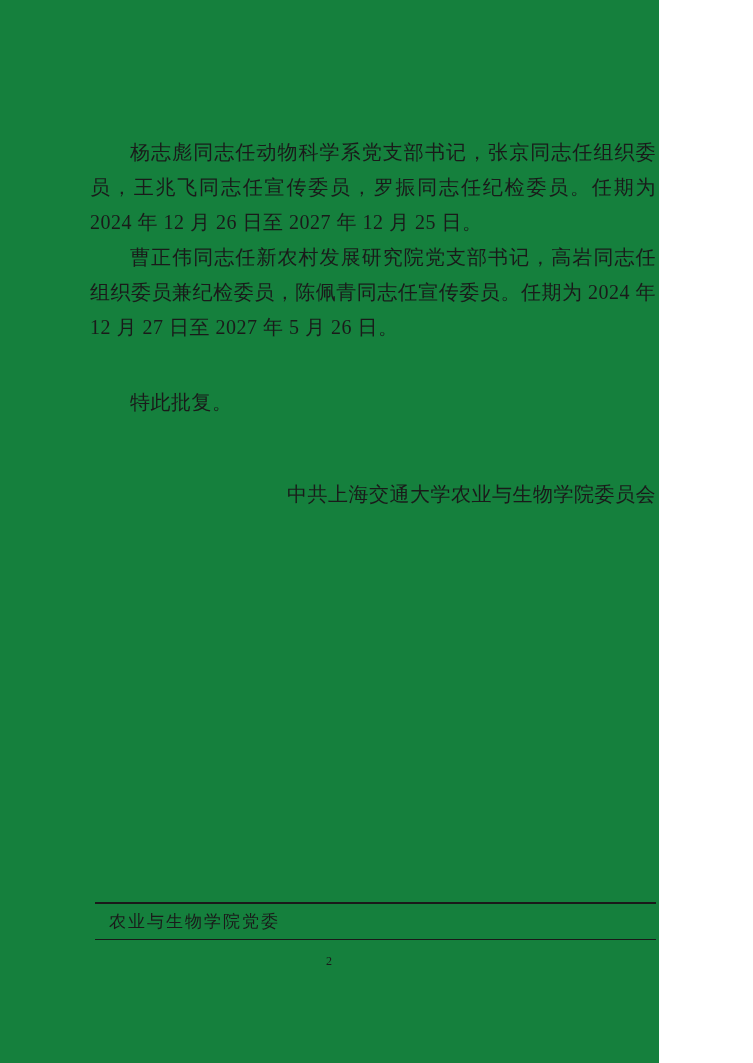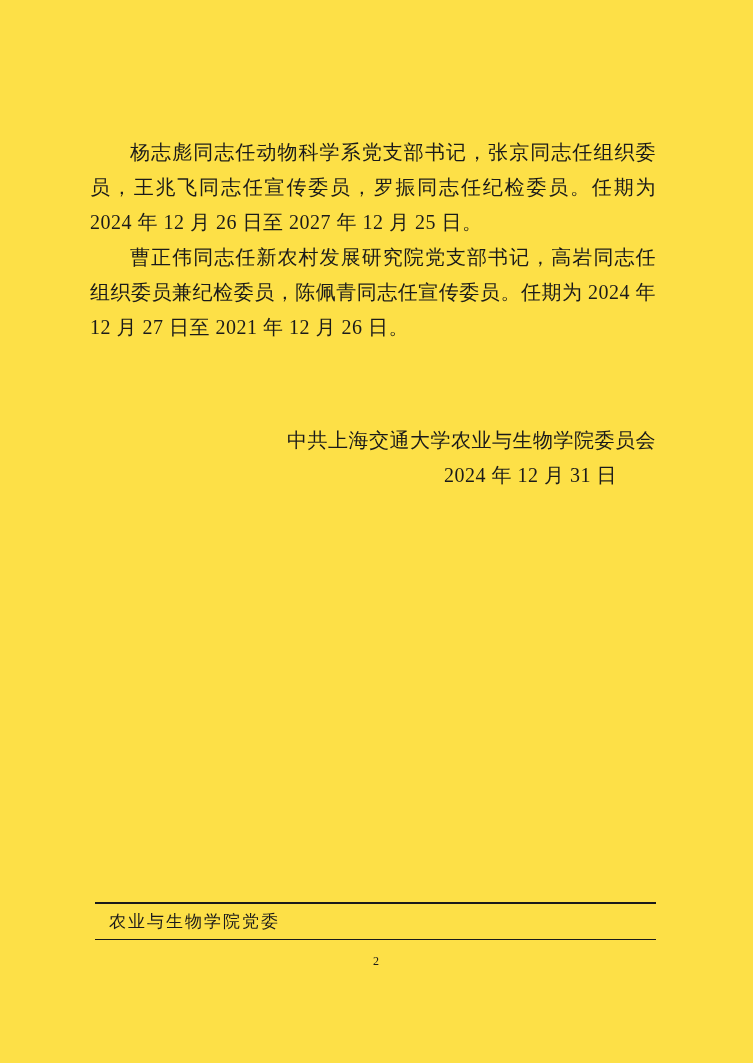--- a/index.html
+++ b/index.html
@@ -1,21 +1,21 @@
 <!DOCTYPE html>
 <html><head>
 <meta charset="utf-8">
 <style>
   * { margin: 0; padding: 0; box-sizing: border-box; }
   html, body { background: #ffffff; }
   .page {
     position: relative;
-    width: 753px;
+    width: 659px;
     height: 1063px;
-    background: #fde047;
+    background: #15803d;
     font-family: "Liberation Serif", "DejaVu Serif", serif;
     color: #1a1a1a;
     overflow: hidden;
   }
   .body-text {
     position: absolute;
     left: 90px;
     top: 135px;
     width: 566px;
     font-size: 20px;
@@ -24,21 +24,21 @@
     text-justify: inter-ideograph;
     letter-spacing: 0.5px;
   }
   .body-text p {
     text-indent: 2em;
   }
   .closing {
     margin-top: 40px;
   }
   .signature-block {
-    margin-top: 78px;
+    margin-top: 57px;
     text-align: right;
     line-height: 35px;
   }
   .signature-date {
     padding-right: 39px;
   }
   .colophon {
     position: absolute;
     left: 95px;
     top: 902px;
@@ -64,26 +64,26 @@
     letter-spacing: 1px;
   }
 </style>
 </head>
 <body>
 
 <div class="page">
 
   <div class="body-text">
     <p>杨志彪同志任动物科学系党支部书记，张京同志任组织委员，王兆飞同志任宣传委员，罗振同志任纪检委员。任期为 2024 年 12 月 26 日至 2027 年 12 月 25 日。</p>
-    <p>曹正伟同志任新农村发展研究院党支部书记，高岩同志任组织委员兼纪检委员，陈佩青同志任宣传委员。任期为 2024 年 12 月 27 日至 2021 年 12 月 26 日。</p>
+    <p>曹正伟同志任新农村发展研究院党支部书记，高岩同志任组织委员兼纪检委员，陈佩青同志任宣传委员。任期为 2024 年 12 月 27 日至 2027 年 5 月 26 日。</p>
 
+    <p class="closing">特此批复。</p>
 
     <div class="signature-block">
       <div>中共上海交通大学农业与生物学院委员会</div>
-      <div class="signature-date">2024 年 12 月 31 日</div>
     </div>
   </div>
 
   <div class="colophon">
     <span>农业与生物学院党委</span>
   </div>
 
   <div class="page-number">2</div>
 
 </div>

